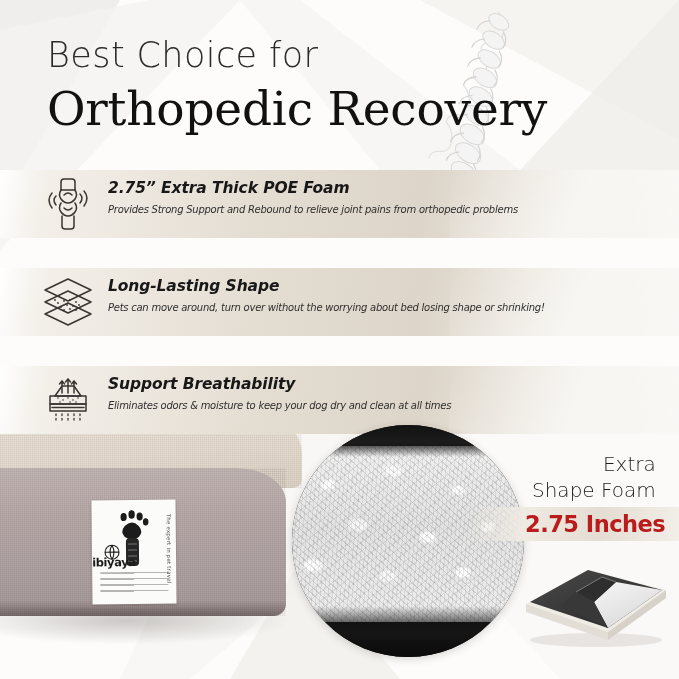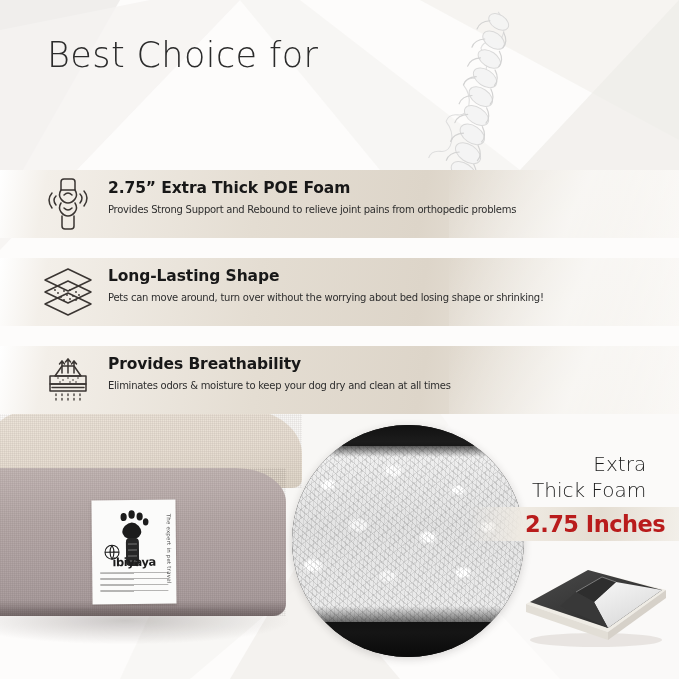--- a/index.html
+++ b/index.html
@@ -24,21 +24,21 @@
     color:#2b2b2b; line-height:1.1; white-space:nowrap;
   }
   .title {
     font-family:"DejaVu Serif", serif;
     font-size:47px; font-weight:400; letter-spacing:-.2px;
     color:#111111; line-height:1.18; margin-top:6px; white-space:nowrap;
   }
 
   
   .features { position:absolute; left:0; top:170px; width:679px; z-index:5; }
-  .feature-row { position:relative; width:679px; height:78px; margin-bottom:10px; }
+  .feature-row { position:relative; width:679px; height:78px; margin-bottom:20px;font-style:italic; }
   .band {
     position:absolute; left:0; top:0; width:679px; height:68px;
     background:linear-gradient(100deg,#ffffff 0%,#f3efe9 7%,#e4ddd2 38%,#ddd5c9 62%,#efebe4 84%,#f9f7f4 100%);
   }
   .band::after{
     content:""; position:absolute; right:0; top:0; width:230px; height:68px;
     background:linear-gradient(115deg, rgba(255,255,255,0) 0%, rgba(255,255,255,.55) 55%, rgba(255,255,255,.12) 100%);
   }
   .feature-icon {
     position:absolute; left:40px; top:6px; width:56px; height:56px; z-index:2;
@@ -92,21 +92,20 @@
     position:absolute; left:92px; top:500px; width:84px; height:104px;
     background:#fbfbfa; z-index:6;
     box-shadow:0 1px 3px rgba(60,50,48,.28);
     transform:rotate(-.6deg);
     display:flex; align-items:center; justify-content:center;
   }
   .label-inner { position:relative; width:100%; height:100%; }
   .label-svg { position:absolute; inset:0; width:100%; height:100%; }
   .label-brand {
     position:absolute; left:0; right:0; top:55px;
-    text-align:center;
     font-family:"DejaVu Sans", sans-serif;
     font-size:11.5px; font-weight:700; color:#1c1c1c; letter-spacing:-.4px;
   }
   .label-fineprint {
     position:absolute; left:8px; right:8px; top:72px; height:22px;
     background-image:repeating-linear-gradient(180deg, rgba(40,38,36,.55) 0 1.5px, rgba(0,0,0,0) 1.5px 6px);
     opacity:.6;
   }
   .label-vert {
     position:absolute; right:4px; top:14px;
@@ -231,20 +230,21 @@
           <path d="M62,124 q9,5 8,13"></path>
             <path d="M69,142 q9,5 8,13"></path>
           <path d="M76,160 q9,5 8,13"></path>
         </g>
       </g>
     </svg>
   </div>
 
   <div class="headline-block">
     <div class="eyebrow">Best Choice for</div>
+    <div class="title">Orthopedic Recovery</div>
   </div>
 
   <div class="features">
 
     <div class="feature-row">
       <div class="band"></div>
       <div class="feature-icon">
         <svg viewBox="0 0 56 56" xmlns="http://www.w3.org/2000/svg">
           <g fill="none" stroke="#3a3532" stroke-width="1.5" stroke-linecap="round" stroke-linejoin="round">
             <path d="M24,3 h8 a3,3 0 0 1 3,3 v8 h-14 v-8 a3,3 0 0 1 3,-3 z"></path>
@@ -325,21 +325,21 @@
           <g stroke="#3a3532" stroke-width="1.3" stroke-linecap="round" stroke-dasharray="1.5 3">
             <path d="M16,42 v8"></path>
               <path d="M22,42 v8"></path>
               <path d="M28,42 v8"></path>
             <path d="M34,42 v8"></path>
               <path d="M40,42 v8"></path>
           </g>
         </svg>
       </div>
       <div class="feature-text">
-        <div class="feature-title">Provides Breathability</div>
+        <div class="feature-title">Support Breathability</div>
         <div class="feature-desc">Eliminates odors &amp; moisture to keep your dog dry and clean at all times</div>
       </div>
     </div>
 
   </div>
 
   <div class="photo-zone">
     <div class="bed">
       <div class="bed-top">
           <div class="bed-noise"></div>
@@ -379,21 +379,21 @@
   <div class="foam-circle">
     <div class="foam-body">
       <div class="foam-grain"></div>
     </div>
     <div class="foam-edge-top"></div>
     <div class="foam-edge-bot"></div>
   </div>
 
   <div class="callout">
     <div class="callout-line">Extra</div>
-    <div class="callout-line">Thick Foam</div>
+    <div class="callout-line">Shape Foam</div>
   </div>
   <div class="callout-badge"></div>
   <div class="callout-measure">2.75 Inches</div>
 
   <div class="swatch">
     <svg viewBox="0 0 156 96" xmlns="http://www.w3.org/2000/svg">
       <defs>
         <linearGradient id="mtop" x1="0" y1="0" x2="1" y2="1">
           <stop offset="0" stop-color="#4a4a4a"></stop>
             <stop offset="1" stop-color="#262626"></stop>

